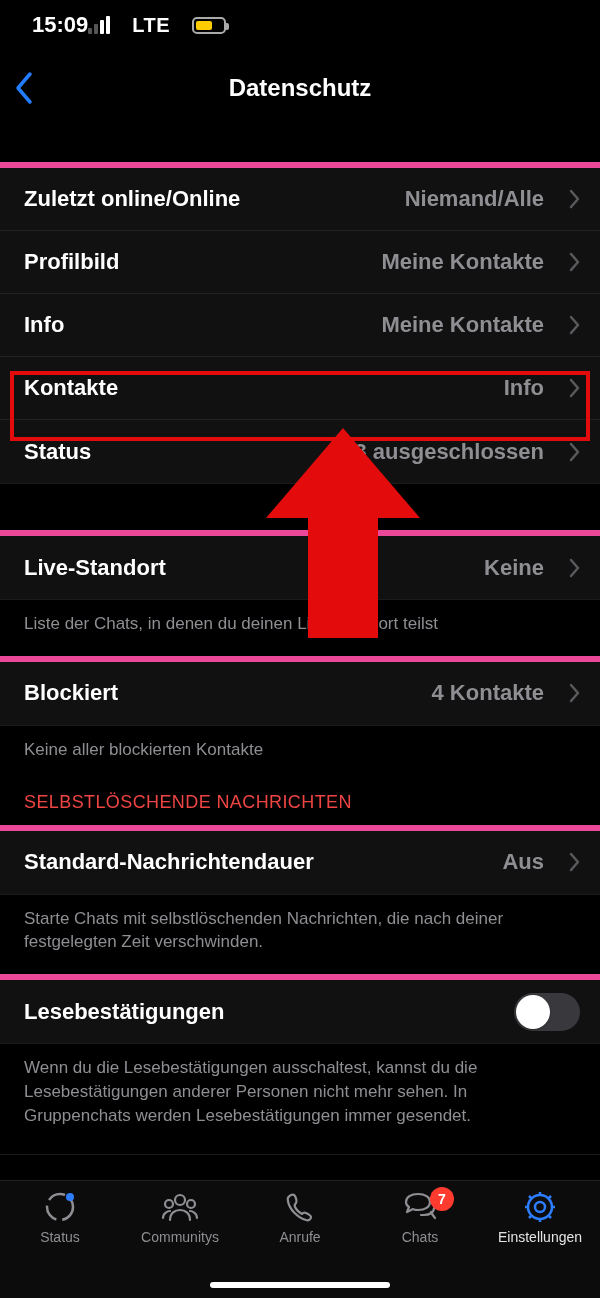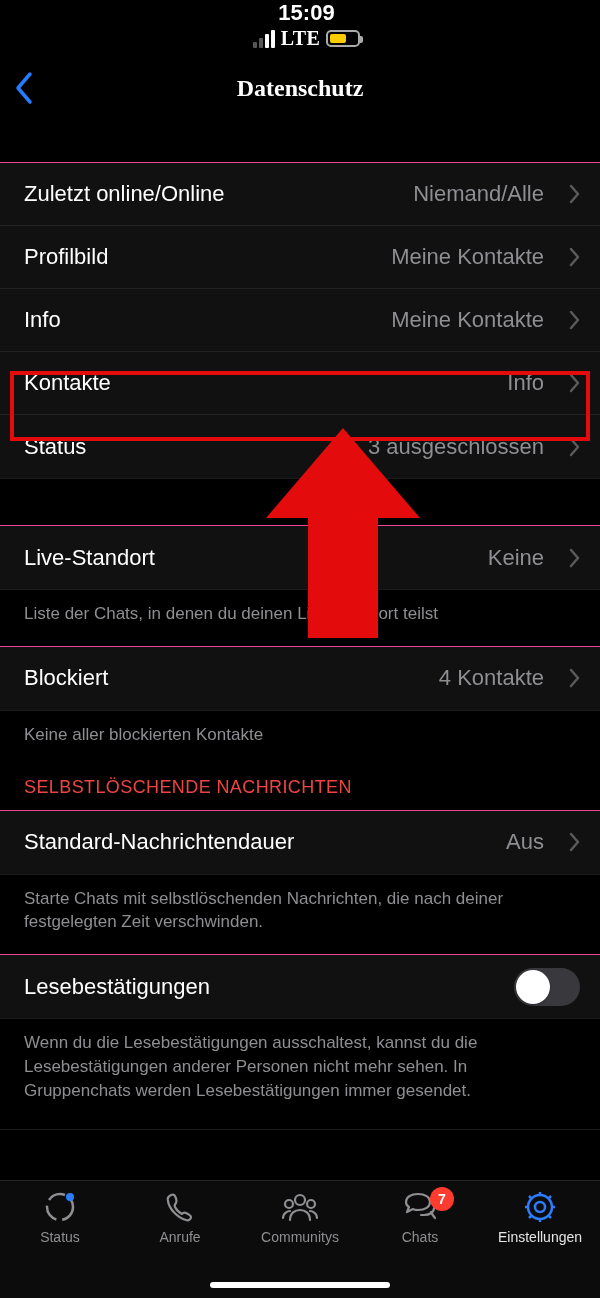--- a/index.html
+++ b/index.html
@@ -11,31 +11,28 @@
       font-family: -apple-system, "SF Pro Text", "Helvetica Neue", Arial, sans-serif;
       overflow: hidden;
       position: relative;
     }
 
     
     .statusbar {
       height: 50px;
       display: flex;
       align-items: center;
-      justify-content: space-between;
-      padding: 0 28px 0 41px;
+      padding: 0 28px 0 32px;
       font-size: 22px;
       font-weight: 600;
-      flex-direction: column;
     }
     .statusbar .right {
       display: flex;
       align-items: center;
-      gap: 6px;
-      font-family: Liberation Serif, serif;
+      gap: 22px;
     }
     .signal {
       display: flex;
       align-items: flex-end;
       gap: 2px;
     }
     .signal span { width: 4px; background: #555; border-radius: 1px; }
     .signal span:nth-child(1){height:6px}
     .signal span:nth-child(2){height:10px}
     .signal span:nth-child(3){height:14px;background:#fff}
@@ -53,39 +50,38 @@
 
     
     .navbar {
       height: 60px;
       display: flex;
       align-items: center;
       justify-content: center;
       position: relative;
       margin-top: 8px;
       margin-bottom: 44px;
-      font-family: Liberation Serif, serif;
     }
     .back {
       position: absolute;
       left: 14px;
       top: 50%;
       transform: translateY(-50%);
       color: #237dff;
       display: flex;
       align-items: center;
     }
     .title {
       font-size: 24px;
       font-weight: 600;
       color: #fff;
     }
 
     
-    .group { border-top: 1px solid #ec4899; border-bottom: 1px solid #1b1b1b; }
+    .group { border-top: 6px solid #ec4899; border-bottom: 1px solid #1b1b1b; font-weight: bold; }
     .row {
       height: 63px;
       display: flex;
       align-items: center;
       padding: 0 20px 0 24px;
       background: #111;
       position: relative;
       border-bottom: 1px solid #222;
     }
     .row:last-child { border-bottom: none; }
@@ -305,36 +301,36 @@
     <div class="icon">
       <svg width="34" height="34" viewBox="0 0 34 34" fill="none">
         <circle cx="17" cy="17" r="13" stroke="#8e8e93" stroke-width="2.5" stroke-dasharray="18 6"></circle>
         <circle cx="27" cy="7" r="4" fill="#2d7dff"></circle>
       </svg>
     </div>
     <span>Status</span>
   </div>
   <div class="tab">
     <div class="icon">
-      <svg width="34" height="34" viewBox="0 0 34 34" fill="none">
-        <path d="M8 5 C8 5 11 4 12 6 C13 8 14 11 13 13 C12 14 11 15 12 17 C14 21 17 23 19 24 C20 23 21 22 23 23 C25 24 28 26 28 27 C28 29 26 31 23 30 C15 28 6 19 5 11 C4 8 6 6 8 5 Z" stroke="#8e8e93" stroke-width="2.2" stroke-linejoin="round"></path>
-      </svg>
-    </div>
-    <span>Anrufe</span>
-  </div>
-  <div class="tab">
-    <div class="icon">
       <svg width="40" height="34" viewBox="0 0 40 34" fill="none">
         <circle cx="20" cy="10" r="5" stroke="#8e8e93" stroke-width="2.2"></circle>
         <circle cx="9" cy="14" r="4" stroke="#8e8e93" stroke-width="2.2"></circle>
         <circle cx="31" cy="14" r="4" stroke="#8e8e93" stroke-width="2.2"></circle>
         <path d="M3 28 C3 23 8 21 10 21 M37 28 C37 23 32 21 30 21 M10 30 C10 23 15 20 20 20 C25 20 30 23 30 30" stroke="#8e8e93" stroke-width="2.2" stroke-linecap="round"></path>
       </svg>
     </div>
     <span>Communitys</span>
+  </div>
+  <div class="tab">
+    <div class="icon">
+      <svg width="34" height="34" viewBox="0 0 34 34" fill="none">
+        <path d="M8 5 C8 5 11 4 12 6 C13 8 14 11 13 13 C12 14 11 15 12 17 C14 21 17 23 19 24 C20 23 21 22 23 23 C25 24 28 26 28 27 C28 29 26 31 23 30 C15 28 6 19 5 11 C4 8 6 6 8 5 Z" stroke="#8e8e93" stroke-width="2.2" stroke-linejoin="round"></path>
+      </svg>
+    </div>
+    <span>Anrufe</span>
   </div>
   <div class="tab">
     <div class="badge">7</div>
     <div class="icon">
       <svg width="40" height="34" viewBox="0 0 40 34" fill="none">
         <path d="M6 12 C6 7 11 4 18 4 C25 4 30 7 30 12 C30 17 25 20 18 20 C16 20 14 20 13 19 L7 22 L9 17 C7 16 6 14 6 12 Z" stroke="#8e8e93" stroke-width="2.2" stroke-linejoin="round"></path>
         <path d="M34 18 C34 22 30 25 24 25 C23 25 22 25 21 25 M31 22 L35 28 L32 24" stroke="#8e8e93" stroke-width="2.2" stroke-linecap="round" stroke-linejoin="round"></path>
       </svg>
     </div>
     <span>Chats</span>

